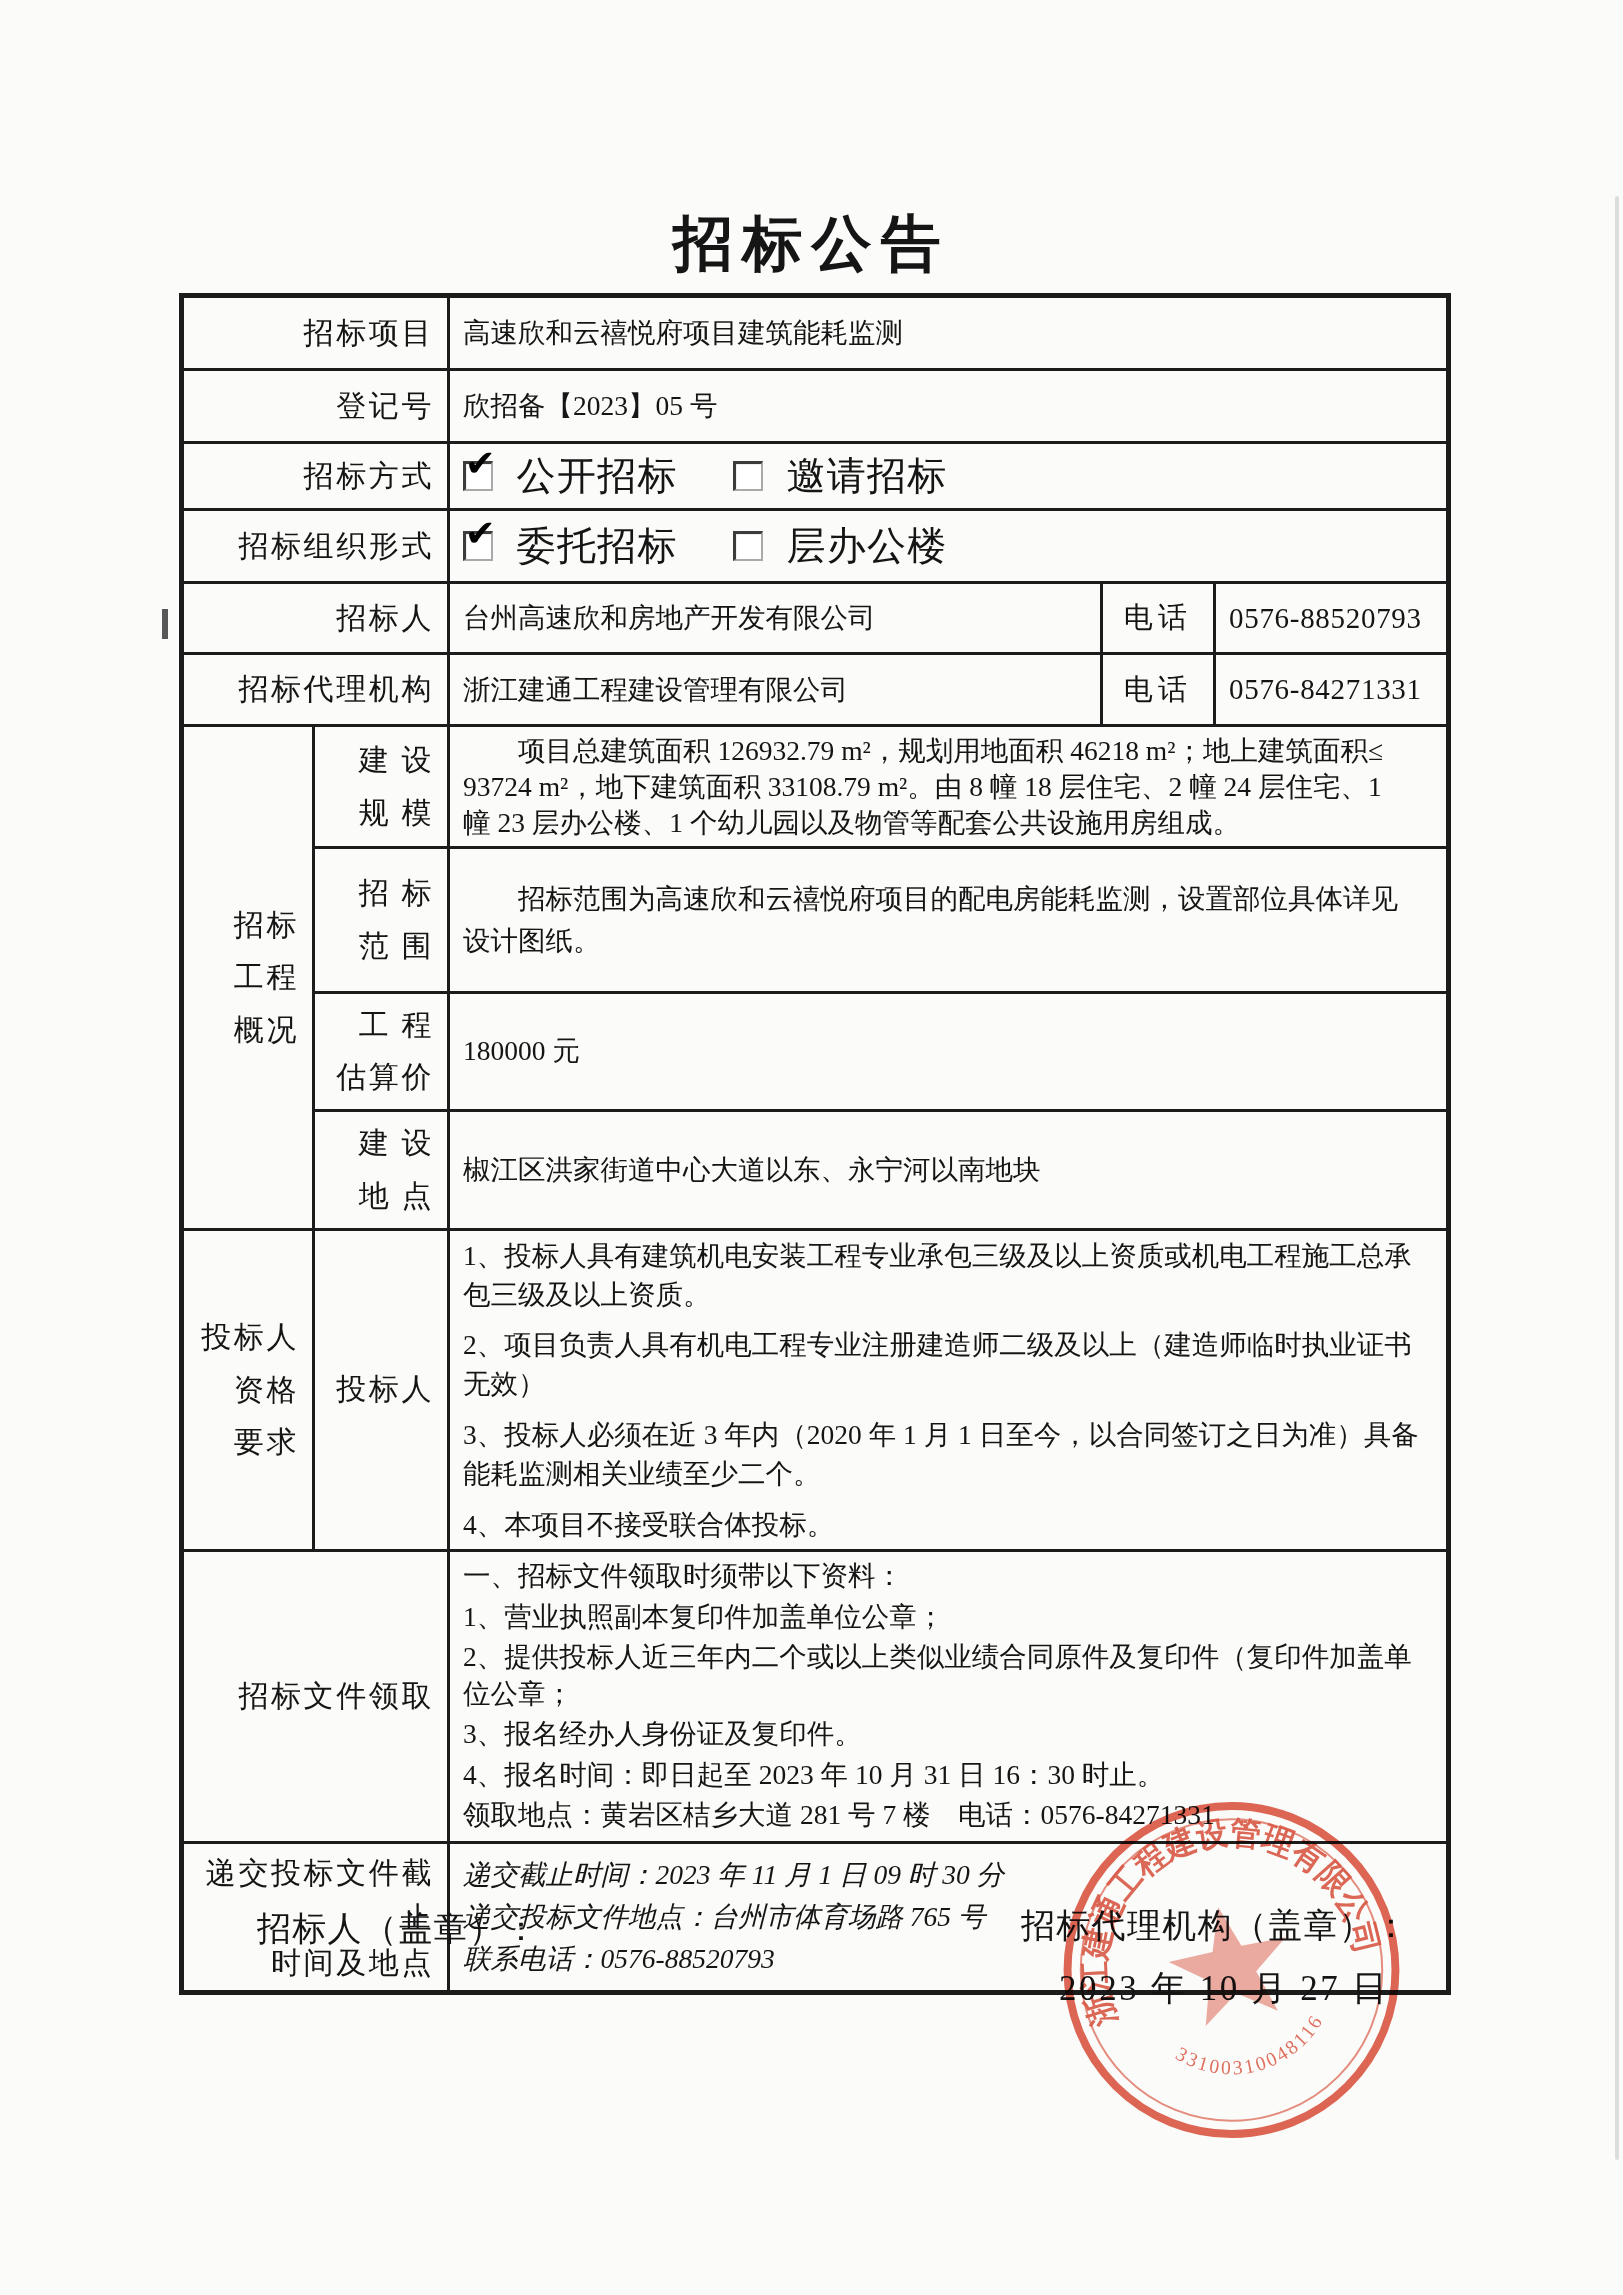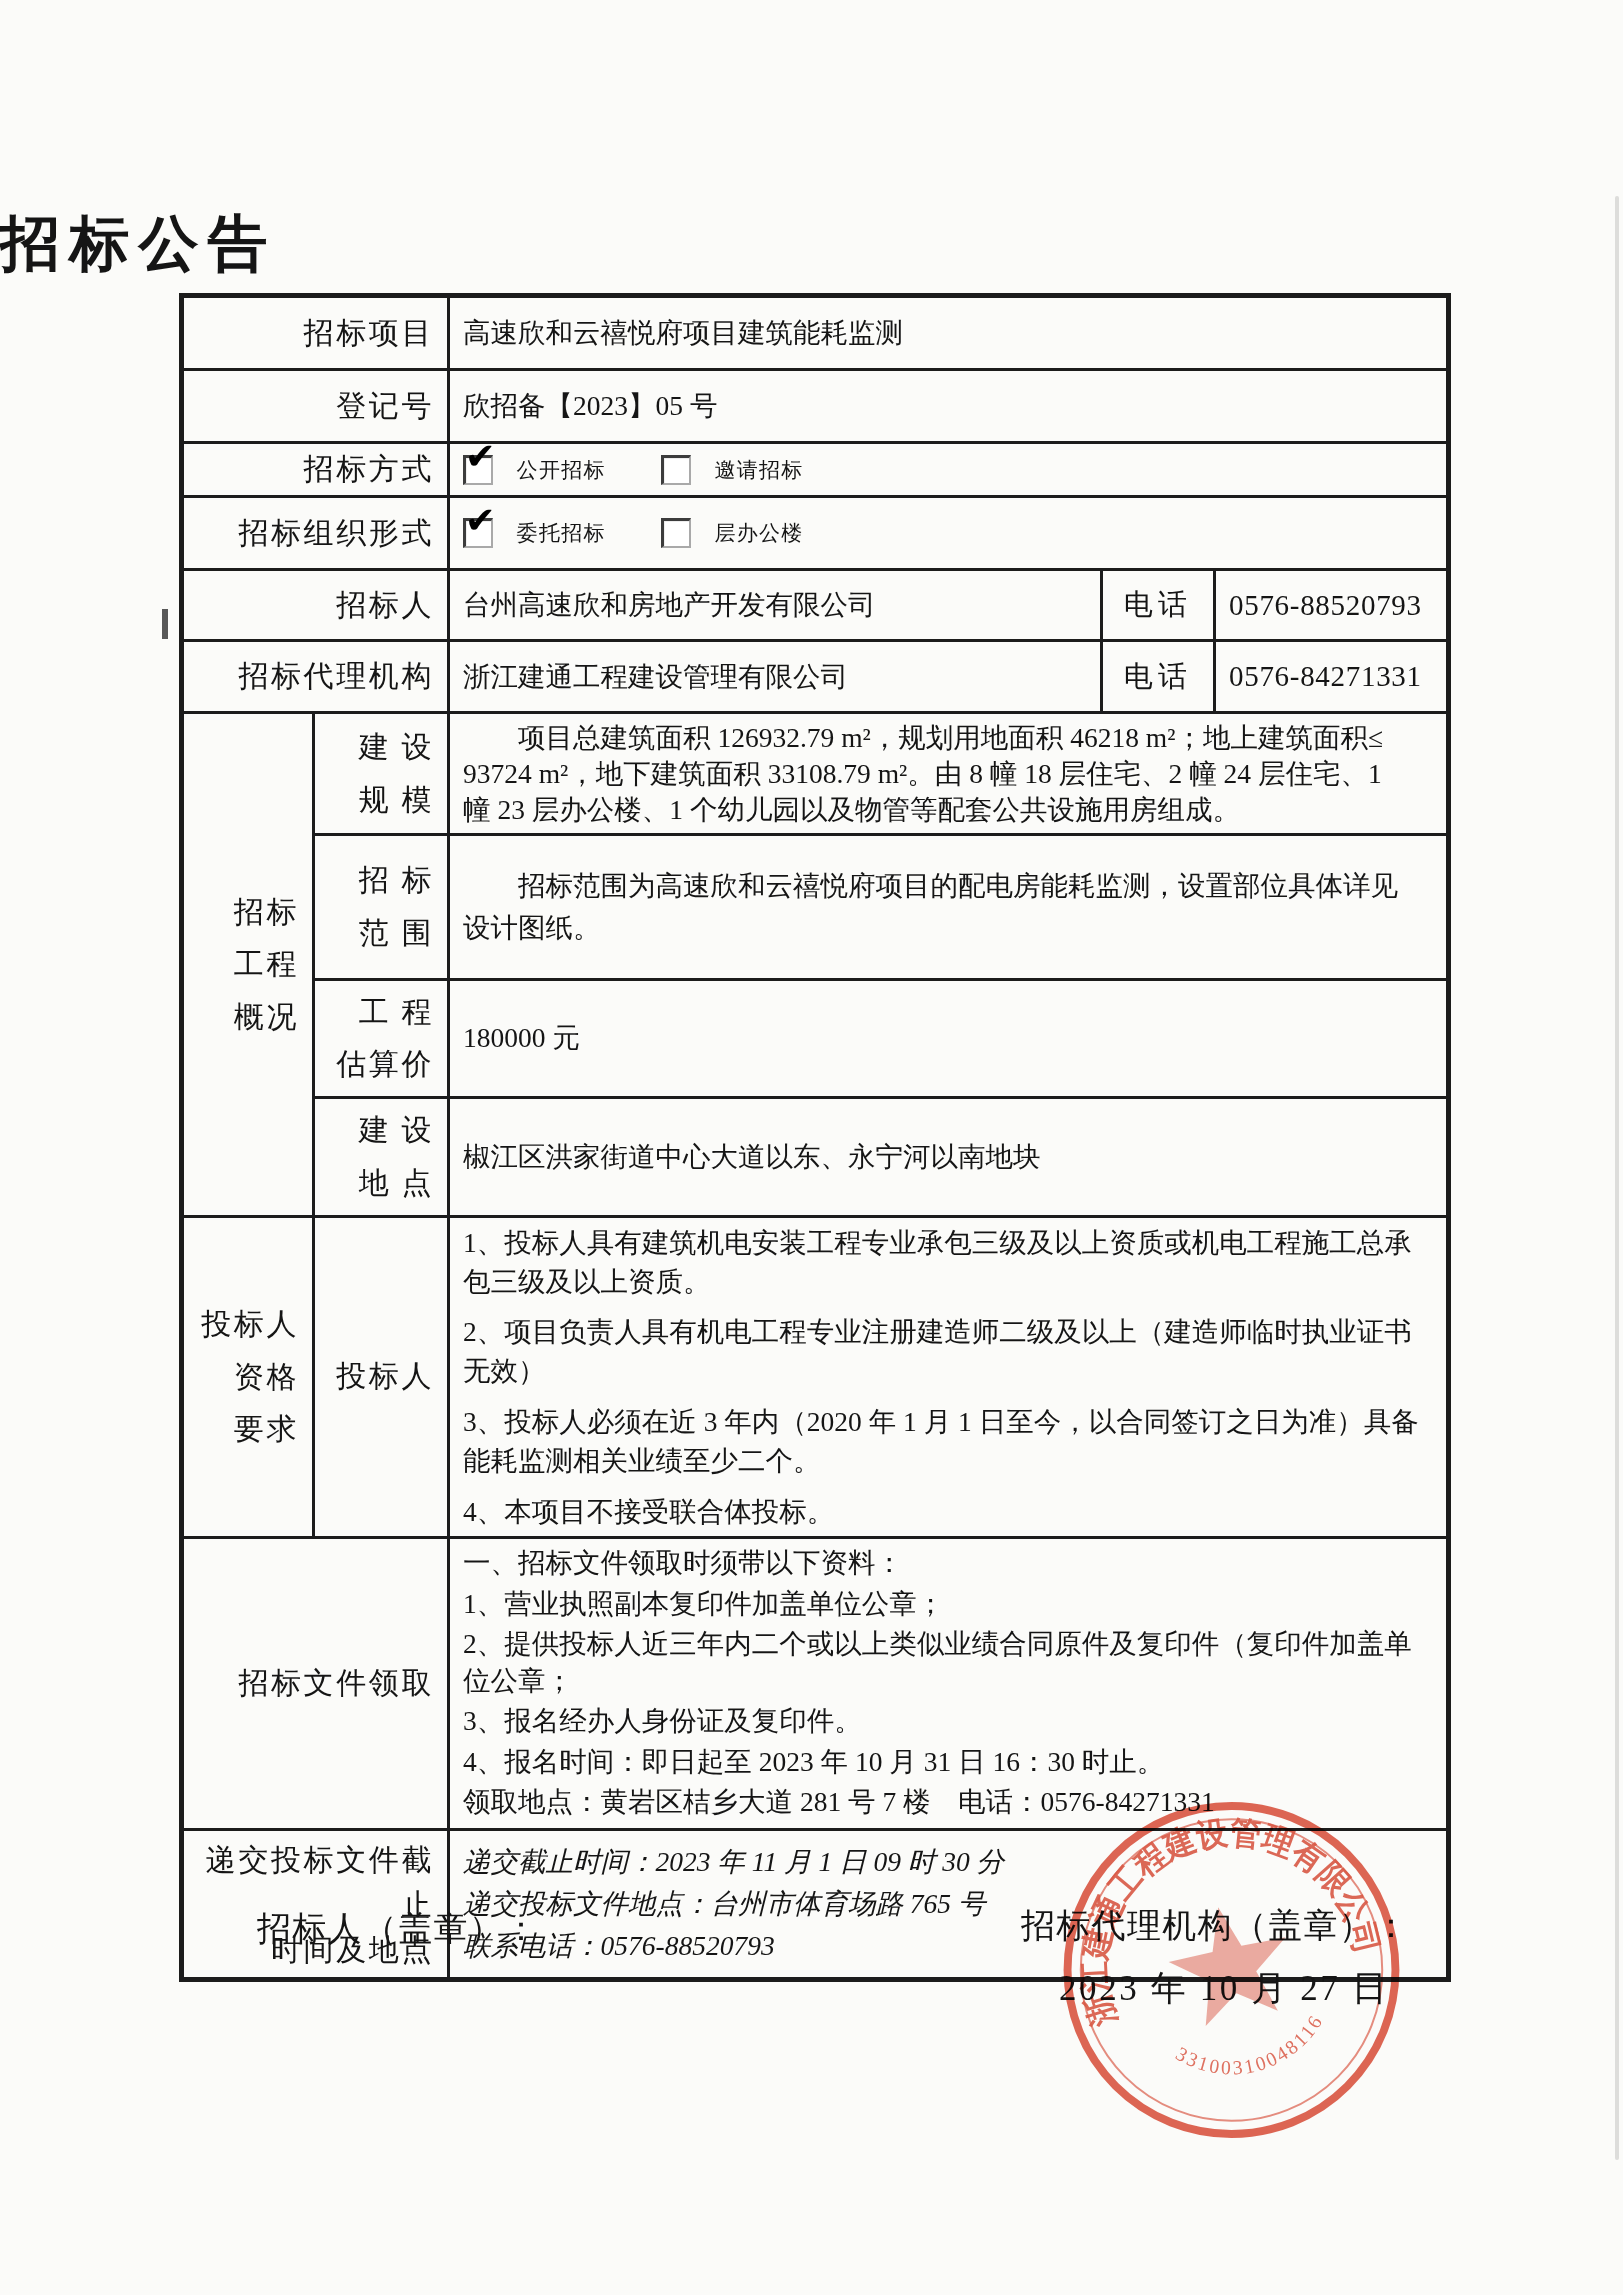--- a/index.html
+++ b/index.html
@@ -8,21 +8,21 @@
     background:#fbfbf9;
     font-family:"Liberation Serif","DejaVu Serif",serif;
     color:#151515;
     -webkit-font-smoothing:antialiased;
   }
   .page{position:absolute;inset:0;overflow:hidden;}
 
   
   .doc-title{
     position:absolute;top:204px;left:0;width:100%;
-    font-size:60px;font-weight:700;letter-spacing:9.2px;
+    text-align:center;font-size:60px;font-weight:700;letter-spacing:9.2px;
   }
 
   
   table.main{
     position:absolute;left:179px;top:293px;
     width:1267px;border-collapse:collapse;table-layout:fixed;
     font-size:27.5px;
   }
   table.main td{
     border:3.3px solid #1c1c1c;
@@ -54,21 +54,21 @@
     border-right:2.6px solid #a9a9a9;border-bottom:2.6px solid #a9a9a9;
     box-shadow:inset 0.7px 0.7px 0 #e8e8e8;
     margin-right:23.6px;
   }
   .checkbox .check{
     position:absolute;top:-19.6px;left:-1.3px;
     font-size:37px;font-weight:700;color:#000;
     font-family:"DejaVu Sans","Liberation Sans",sans-serif;
     line-height:1;
   }
-  .opt-label{font-size:21px;letter-spacing:1.3px;margin-right:55px;}
+  .opt-label{font-size:39px;letter-spacing:1.3px;margin-right:55px;}
   .opt-label:last-child{margin-right:0;}
 
   
   .footer-line{position:absolute;font-size:34px;letter-spacing:1.3px;}
   .f-bidder{left:257px;top:1906px;}
   .f-agency{left:1021px;top:1903px;}
   .f-date{left:1059px;top:1965px;font-size:35px;letter-spacing:2.6px;}
   .f-note{left:257px;top:1978px;font-size:35px;}
   .f-note .underlined{
     display:inline-block;border-bottom:3.3px solid #1c1c1c;

